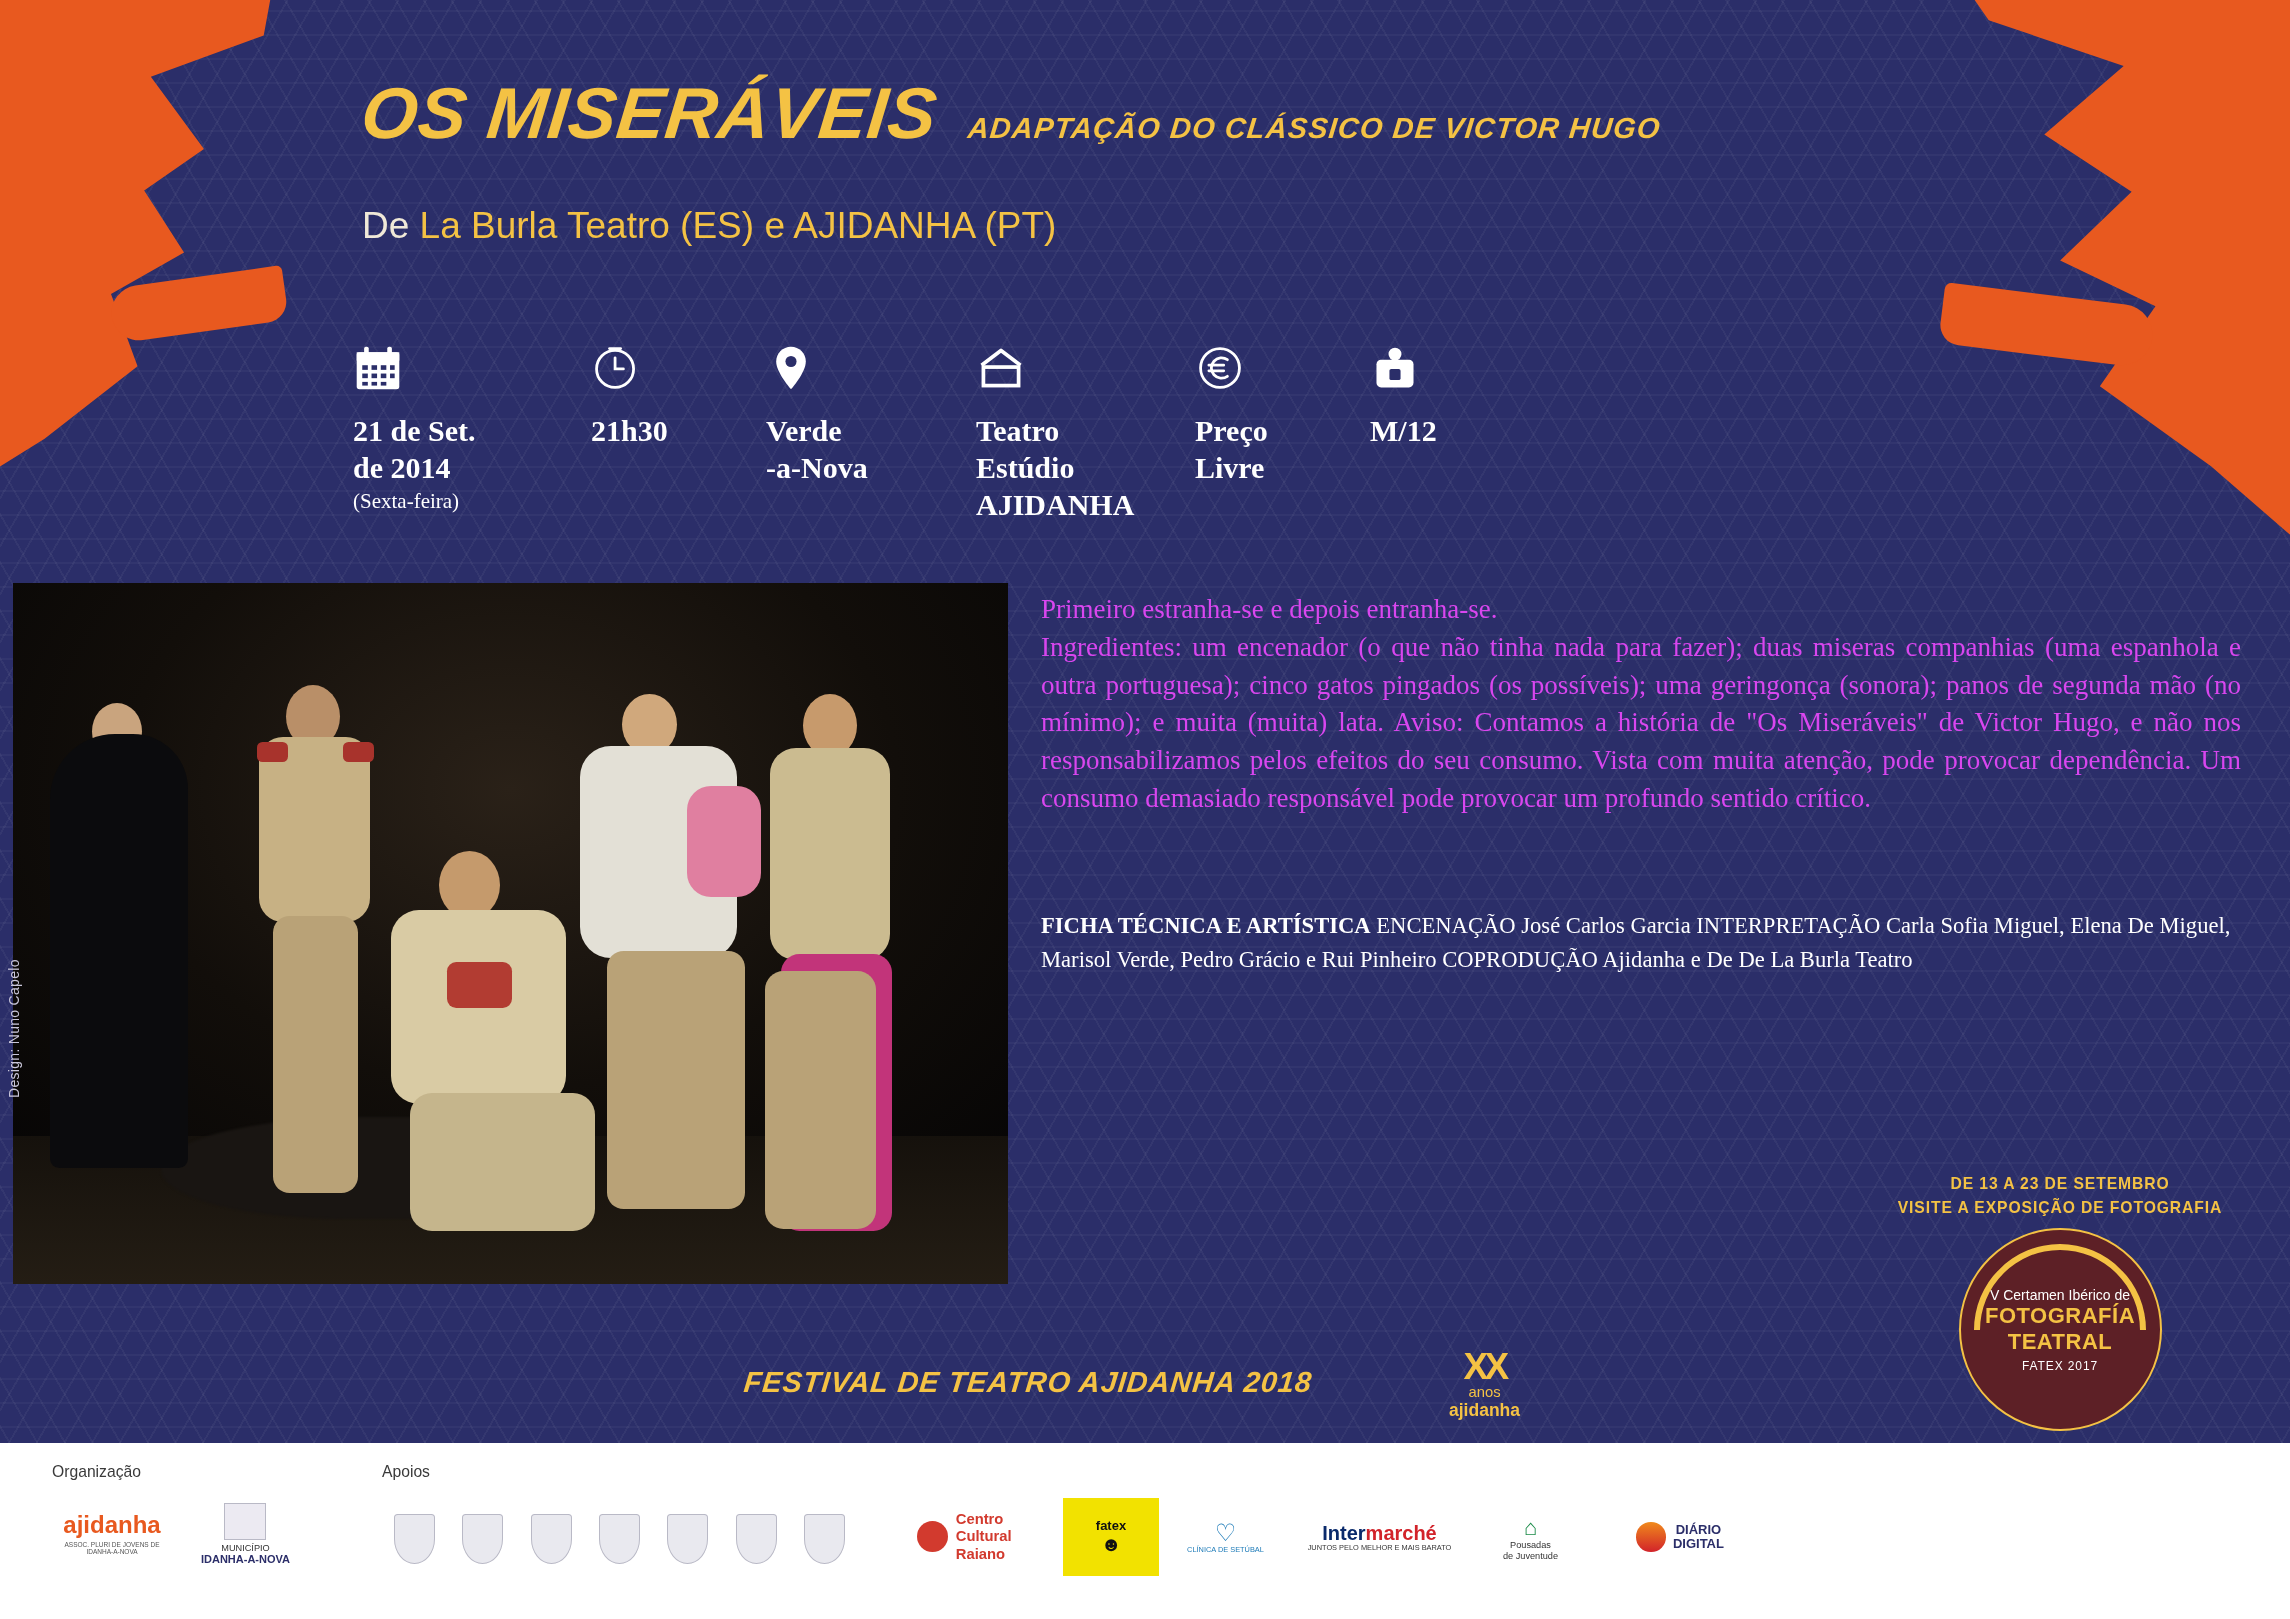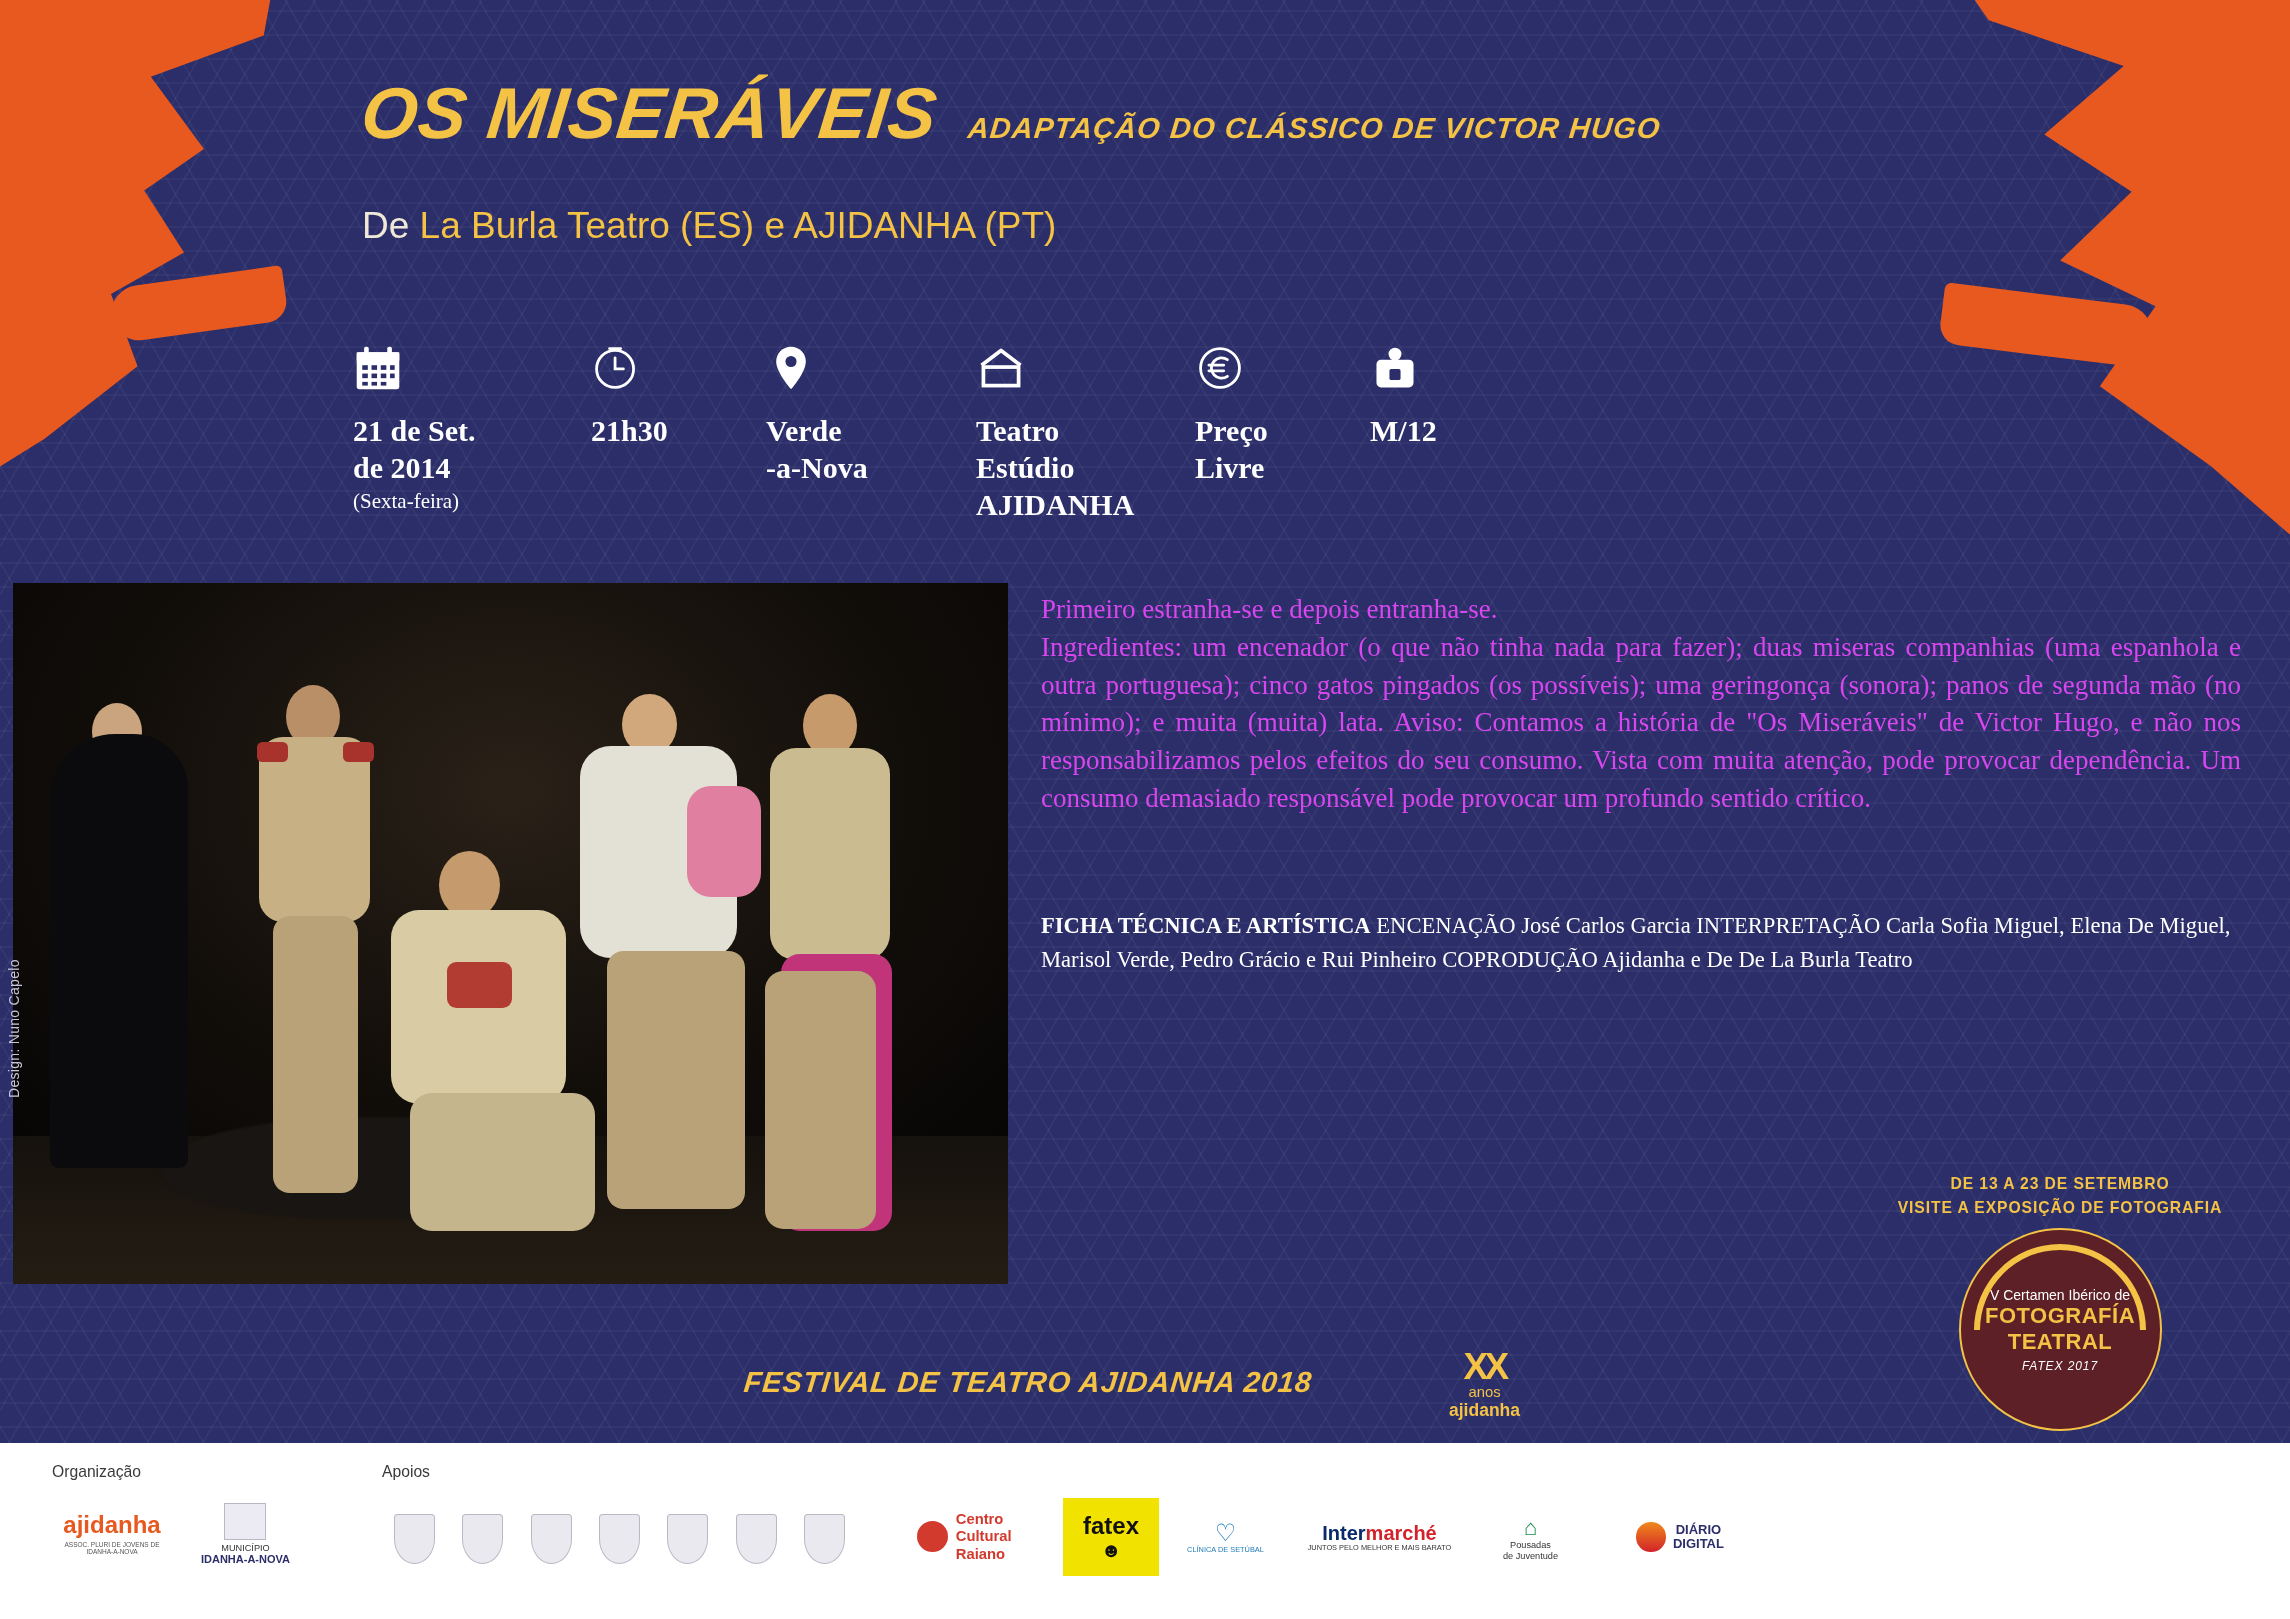--- a/index.html
+++ b/index.html
@@ -191,21 +191,21 @@
     position: relative;
     border: 2.8px solid #f4c244;
   }
   .fatex-arc {
     position: absolute; width: 172px; height: 172px; border-radius: 50%;
     border: 6.5px solid #f4c244; border-right-color: transparent; border-bottom-color: transparent;
     transform: rotate(45deg);
   }
   .fatex-l1 { font-size: 14px; color: #ffffff; }
   .fatex-l2 { font-size: 22px; font-weight: bold; color: #f4c244; letter-spacing: 0.5px; }
-  .fatex-l3 { font-size: 12px; color: #ffffff; margin-top: 3.7px; letter-spacing: 0.9px; font-style: italic; }
+  .fatex-l3 { font-size: 12px; color: #ffffff; margin-top: 3.7px; letter-spacing: 0.9px; }
   .fatex-post { font-size: 14px; font-weight: bold; line-height: 1.5; letter-spacing: 0.4px; }
 
   
   .bottom {
     position: absolute; left: 0; bottom: 0; width: 2291px; height: 177px;
     background: #ffffff;
   }
   .bot-label {
     position: absolute; font-size: 15.7px; color: #3a3a3a;
   }
@@ -450,21 +450,21 @@
         <div style="text-align:left;line-height:1.15;">
           <div style="font-size:14.8px;color:#d23a2e;font-weight:bold;">Centro</div>
           <div style="font-size:14.8px;color:#d23a2e;font-weight:bold;">Cultural</div>
           <div style="font-size:14.8px;color:#d23a2e;font-weight:bold;">Raiano</div>
         </div>
       </div>
     </div>
 
     <div class="logo-box" style="left:1063px; top:55px; width:96px; height:78px; background:#f2e200;">
       <div style="text-align:center;">
-        <div style="font-size:24px;font-weight:bold;color:#111;">fatex</div>
+        <div style="font-size:13px;font-weight:bold;color:#111;">fatex</div>
         <div style="font-size:20px;color:#111;">☻</div>
       </div>
     </div>
 
     <div class="logo-box" style="left:1170px; top:55px; width:111px; height:78px;">
       <div style="text-align:center;color:#1d7bb8;">
         <div style="font-size:24px;">♡</div>
         <div style="font-size:7.4px;">CLÍNICA DE SETÚBAL</div>
       </div>
     </div>

